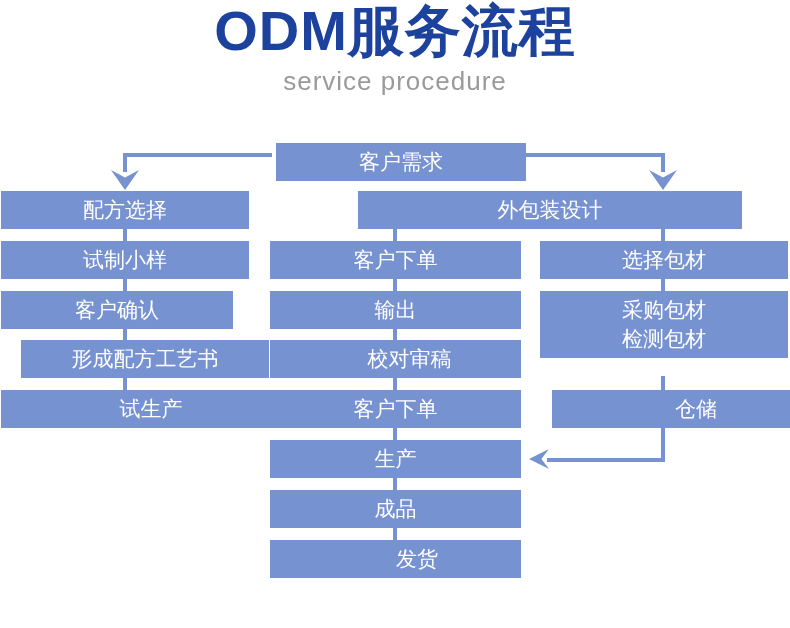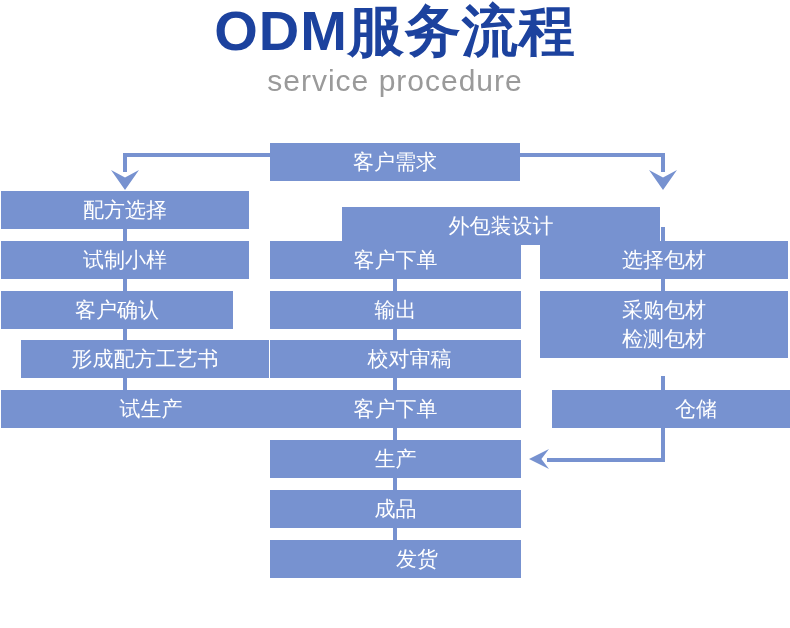--- a/index.html
+++ b/index.html
@@ -26,21 +26,21 @@
     font-size: 56px;
     line-height: 62px;
     font-weight: 700;
     color: var(--title-text);
     letter-spacing: 1px;
   }
   .page-subtitle {
     position: absolute;
     left: 0; top: 62px; width: 790px;
     text-align: center;
-    font-size: 30px;
+    font-size: 26px;
     line-height: 38px;
     font-weight: 400;
     color: var(--subtitle-text);
     letter-spacing: 1px;
   }
   .box {
     position: absolute;
     height: 38px;
     background: var(--box-fill);
     color: var(--box-text);
@@ -95,29 +95,29 @@
   <div class="line" style="left:661px; top:326px; width:4px; height:16px;"></div>
   <div class="line" style="left:661px; top:376px; width:4px; height:16px;"></div>
 
   <div class="line" style="left:248px; top:402px; width:8px; height:4px;"></div>
   <div class="arrow arrow-right" style="left:252px; top:394px; width:18px; height:20px;"></div>
 
   <div class="line" style="left:661px; top:428px; width:4px; height:34px;"></div>
   <div class="line" style="left:547px; top:458px; width:118px; height:4px;"></div>
   <div class="arrow arrow-left" style="left:529px; top:449px; width:20px; height:20px;"></div>
 
-  <div class="box" style="left:270px; top:143px; width:250px;">客户需求</div>
+  <div class="box" style="left:276px; top:143px; width:250px;">客户需求</div>
 
   <div class="box" style="left:1px; top:191px; width:248px;">配方选择</div>
   <div class="box" style="left:1px; top:241px; width:248px;">试制小样</div>
   <div class="box" style="left:1px; top:291px; width:232px;">客户确认</div>
   <div class="box" style="left:1px; top:340px; width:248px;margin-left:20px;">形成配方工艺书</div>
   <div class="box" style="left:1px; top:390px; width:300px;">试生产</div>
 
-  <div class="box" style="left:342px; top:191px; width:318px;margin-top:16px;">外包装设计</div>
+  <div class="box" style="left:358px; top:191px; width:384px;">外包装设计</div>
 
   <div class="box" style="left:270px; top:241px; width:251px;">客户下单</div>
   <div class="box" style="left:270px; top:291px; width:251px;">输出</div>
   <div class="box" style="left:270px; top:340px; width:251px;padding-left:28px;">校对审稿</div>
   <div class="box" style="left:270px; top:390px; width:251px;">客户下单</div>
   <div class="box" style="left:270px; top:440px; width:251px;">生产</div>
   <div class="box" style="left:270px; top:490px; width:251px;">成品</div>
   <div class="box" style="left:270px; top:540px; width:251px;padding-left:43px;">发货</div>
 
   <div class="box" style="left:540px; top:241px; width:248px;">选择包材</div>

